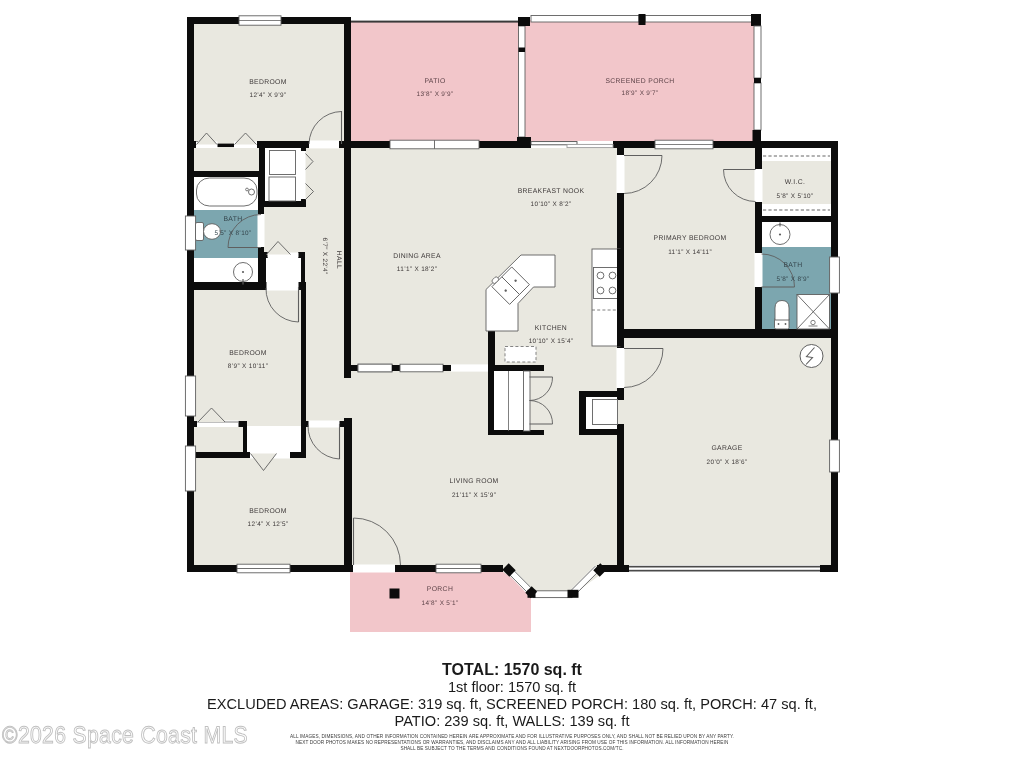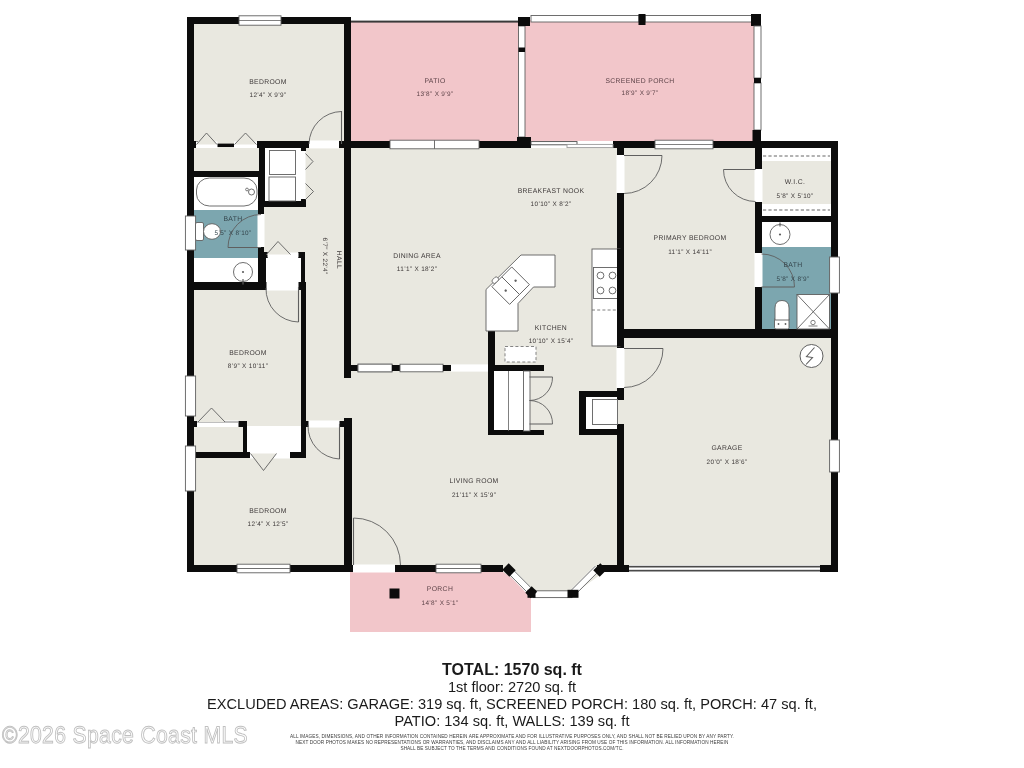--- a/index.html
+++ b/index.html
@@ -376,19 +376,19 @@
 <g transform="translate(2,743) scale(0.88 1)">
         <text x="0" y="0" font-family="Liberation Sans, sans-serif" font-size="24" fill="#ffffff" stroke="#c0c0c0" stroke-width="0.95" letter-spacing="0.4">©2026 Space Coast MLS</text>
       </g>
 
 <text transform="translate(336.5,260) rotate(90)" font-family="Liberation Sans, sans-serif" font-size="6.8" fill="#3e3939" letter-spacing="0.35" text-anchor="middle">HALL</text>
 <text transform="translate(323,256) rotate(90)" font-family="Liberation Sans, sans-serif" font-size="6.4" fill="#3e3939" letter-spacing="0.35" text-anchor="middle">6’7” X 22’4”</text>
 </svg>
 
 <div class="summary">
 <div class="t1">TOTAL: 1570 sq. ft</div>
-<div class="t2">1st floor: 2720 sq. ft</div>
+<div class="t2">1st floor: 1570 sq. ft</div>
 <div class="t2">EXCLUDED AREAS: GARAGE: 319 sq. ft, SCREENED PORCH: 180 sq. ft, PORCH: 47 sq. ft,</div>
-<div class="t2">PATIO: 134 sq. ft, WALLS: 139 sq. ft</div>
+<div class="t2">PATIO: 239 sq. ft, WALLS: 139 sq. ft</div>
 </div>
 
 <div class="disc">ALL IMAGES, DIMENSIONS, AND OTHER INFORMATION CONTAINED HEREIN ARE APPROXIMATE AND FOR ILLUSTRATIVE PURPOSES ONLY, AND SHALL NOT BE RELIED UPON BY ANY PARTY.<br>NEXT DOOR PHOTOS MAKES NO REPRESENTATIONS OR WARRANTIES, AND DISCLAIMS ANY AND ALL LIABILITY ARISING FROM USE OF THIS INFORMATION. ALL INFORMATION HEREIN<br>SHALL BE SUBJECT TO THE TERMS AND CONDITIONS FOUND AT NEXTDOORPHOTOS.COM/TC.</div>
 </div>
 
 </body></html>

